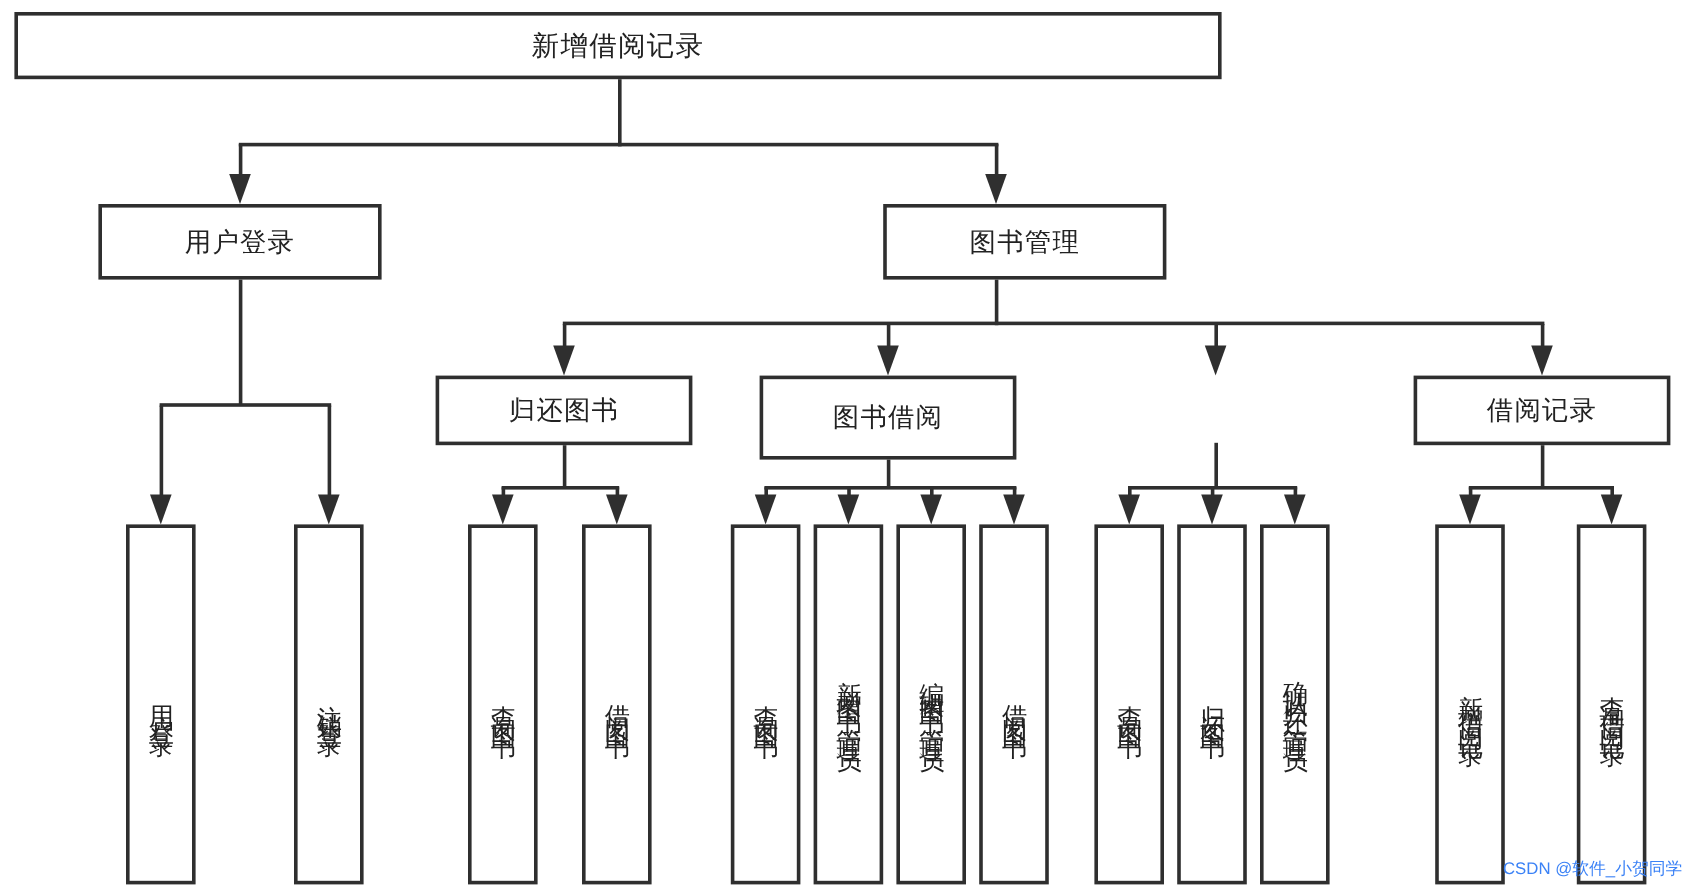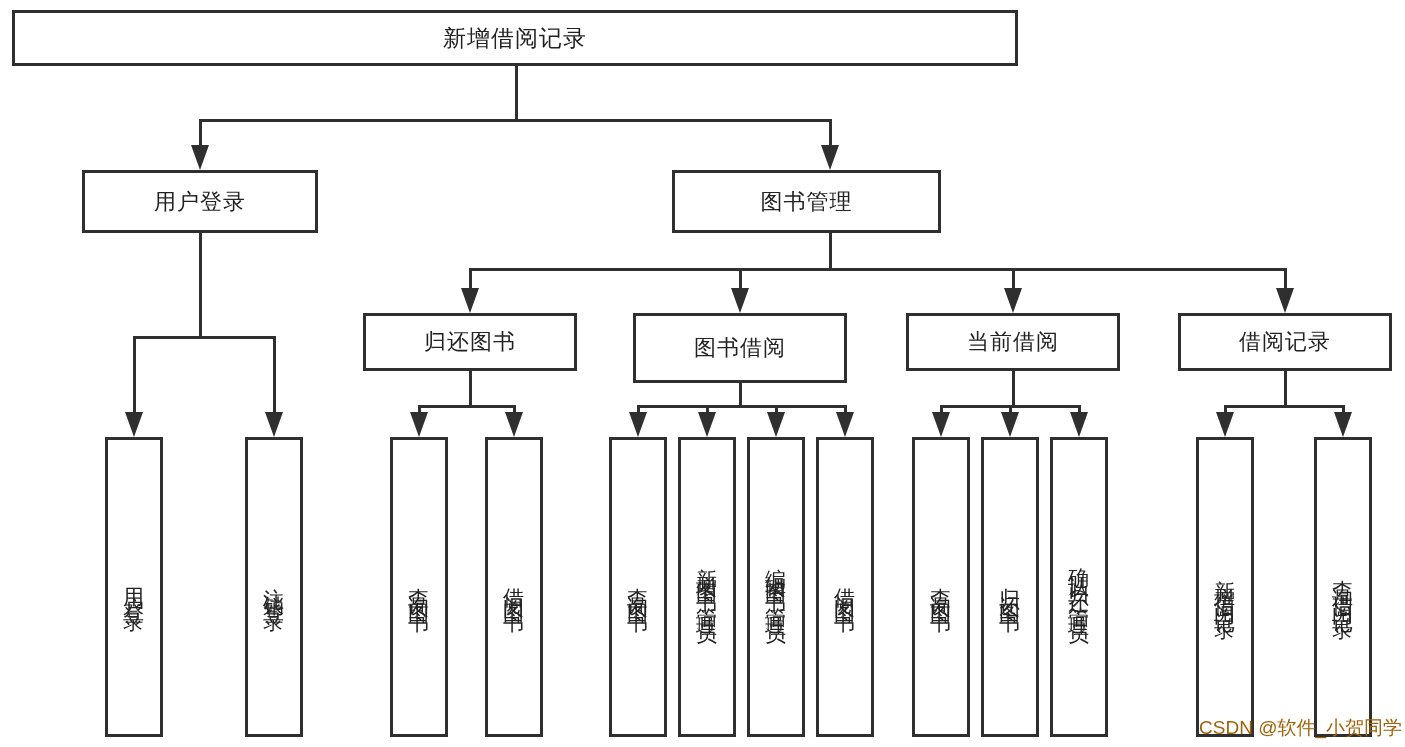--- a/index.html
+++ b/index.html
@@ -23,21 +23,21 @@
   }
   .vl { position:absolute; width:3px;  background:#2f2f2f; }
   .hl { position:absolute; height:3px; background:#2f2f2f; }
   .ah {
     position:absolute; width:0; height:0;
     border-left:9px solid transparent; border-right:9px solid transparent;
     border-top:25px solid #2f2f2f;
   }
   .watermark {
     position:absolute; left:1180px; top:715px; width:222px;
-    text-align:right; font-size:19px; color:#a16207; z-index:5;
+    text-align:right; font-size:14px; color:#3b82f6; z-index:5;
     white-space:nowrap;
   }
 </style>
 </head>
 <body>
 
 <div id="canvas">
 
   <div class="vl" style="left:515px;top:65px;height:57px"></div>
   <div class="vl" style="left:199px;top:120px;height:28px"></div>
@@ -94,32 +94,29 @@
   <div class="ah" style="left:1216px;top:412px"></div>
   <div class="ah" style="left:1334px;top:412px"></div>
 
   <div class="box root-box" style="left:12px;top:10px;width:1006px;height:56px">
     <span>新增借阅记录</span>
   </div>
 
   <div class="box hbox" style="left:82px;top:170px;width:236px;height:63px">
     <span>用户登录</span>
   </div>
-  <div class="box hbox" style="left:672px;top:170px;width:269px;height:63px">
+  <div class="box hbox" style="left:736px;top:170px;width:236px;height:63px">
     <span>图书管理</span>
   </div>
 
   <div class="box hbox" style="left:363px;top:313px;width:214px;height:58px">
     <span>归还图书</span>
   </div>
   <div class="box hbox" style="left:633px;top:313px;width:214px;height:70px">
     <span>图书借阅</span>
-  </div>
-  <div class="box hbox" style="left:906px;top:313px;width:214px;height:58px">
-    <span>当前借阅</span>
   </div>
   <div class="box hbox" style="left:1178px;top:313px;width:214px;height:58px">
     <span>借阅记录</span>
   </div>
 
   <div class="box leaf" style="left:105px;top:437px;width:58px;height:300px">
     <span class="vtext">用户登录</span>
   </div>
   <div class="box leaf" style="left:245px;top:437px;width:58px;height:300px">
     <span class="vtext">注销登录</span>

